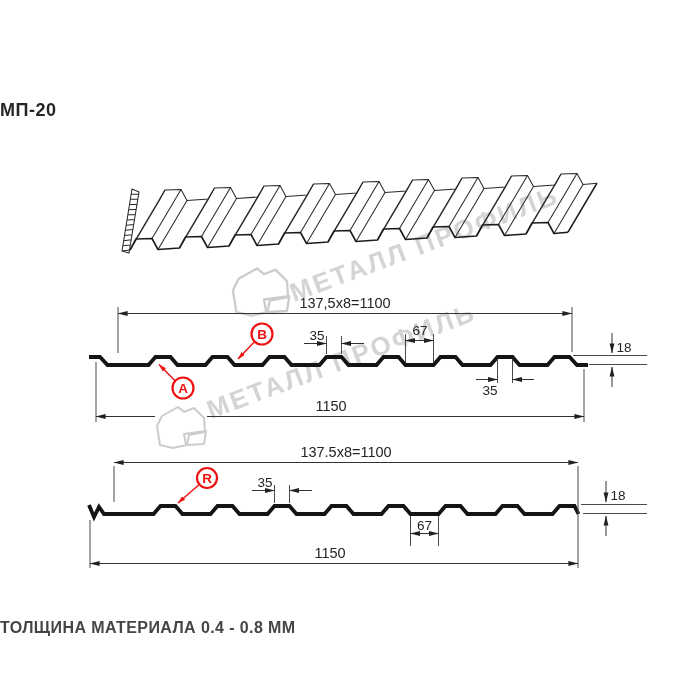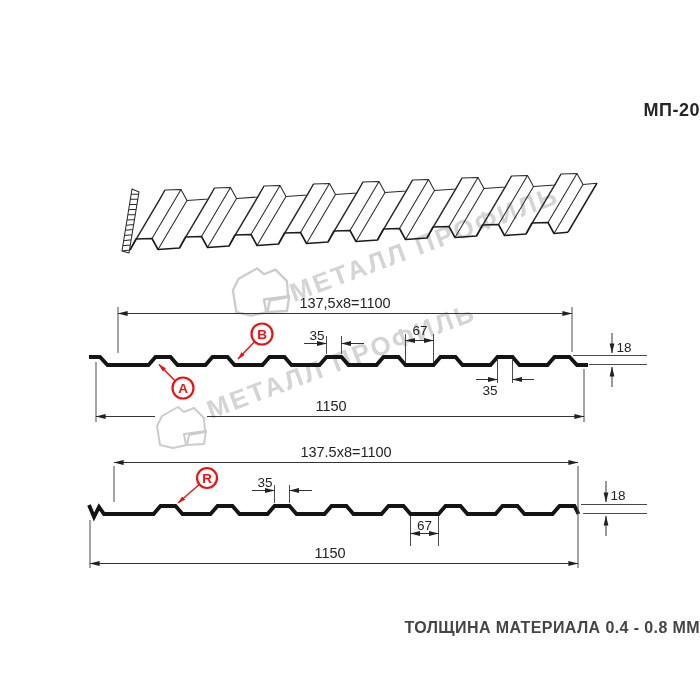--- a/index.html
+++ b/index.html
@@ -1,22 +1,22 @@
 <!DOCTYPE html>
 <html><head>
 <meta charset="utf-8">
 <style>
   html,body{margin:0;padding:0;background:#fff;}
   #stage{position:relative;width:700px;height:700px;background:#ffffff;overflow:hidden;
          font-family:"Liberation Sans", sans-serif;}
   .title{position:absolute;top:52px;left:0;width:700px;text-align:center;
          font-size:40px;font-weight:800;letter-spacing:1.5px;color:#161616;}
-  .subtitle{position:absolute;top:100px;left:0;width:700px;text-align:right;
+  .subtitle{position:absolute;top:100px;left:0;width:700px;text-align:left;
          font-size:18px;font-weight:700;letter-spacing:0.5px;color:#262626;}
-  .footer{position:absolute;top:619px;left:0;width:700px;text-align:right;
+  .footer{position:absolute;top:619px;left:0;width:700px;text-align:left;
          font-size:16px;font-weight:700;letter-spacing:0.4px;color:#454545;}
   svg{position:absolute;left:0;top:0;}
   .thick{stroke:#141414;stroke-width:3.8;fill:none;stroke-linejoin:miter;}
   .ext{stroke:#4a4a4a;stroke-width:1;fill:none;}
   .dim{stroke:#333;stroke-width:1;fill:none;}
   .dimtxt{font-size:13.5px;fill:#242424;}
   .bigdimtxt{font-size:14.5px;fill:#242424;}
   .wm-text{font-size:26px;font-weight:700;letter-spacing:2.5px;fill:#d4d4d4;}
   .wm-logo{stroke:#cccccc;stroke-width:2;fill:none;stroke-linejoin:round;}
   .red{stroke:#ee1111;fill:none;stroke-width:2.2;}

